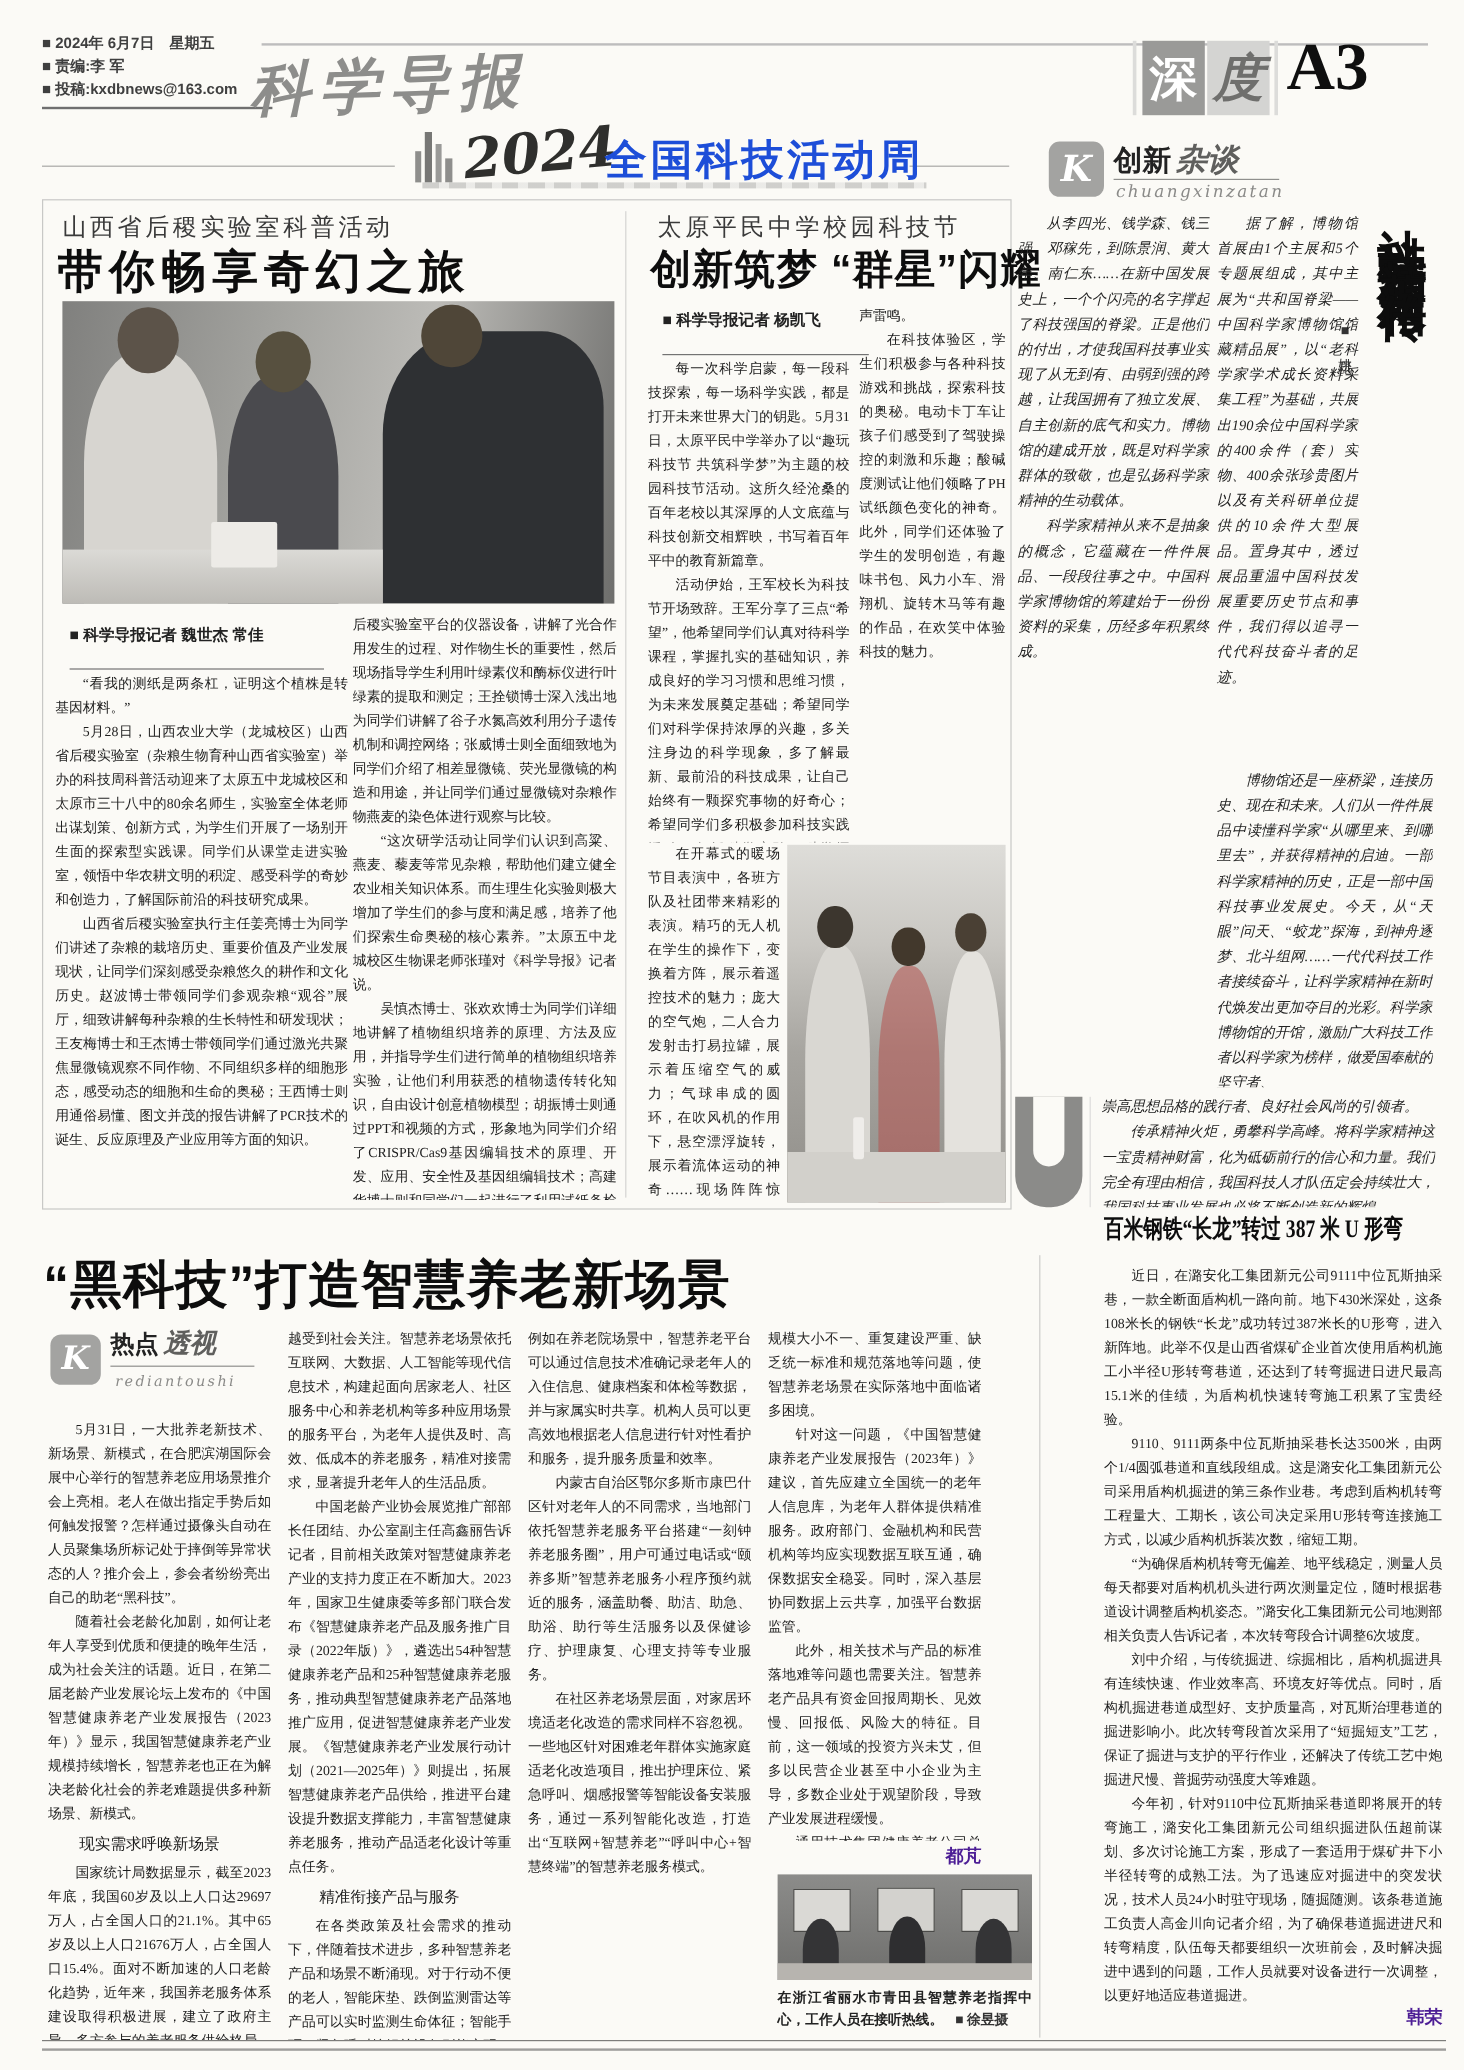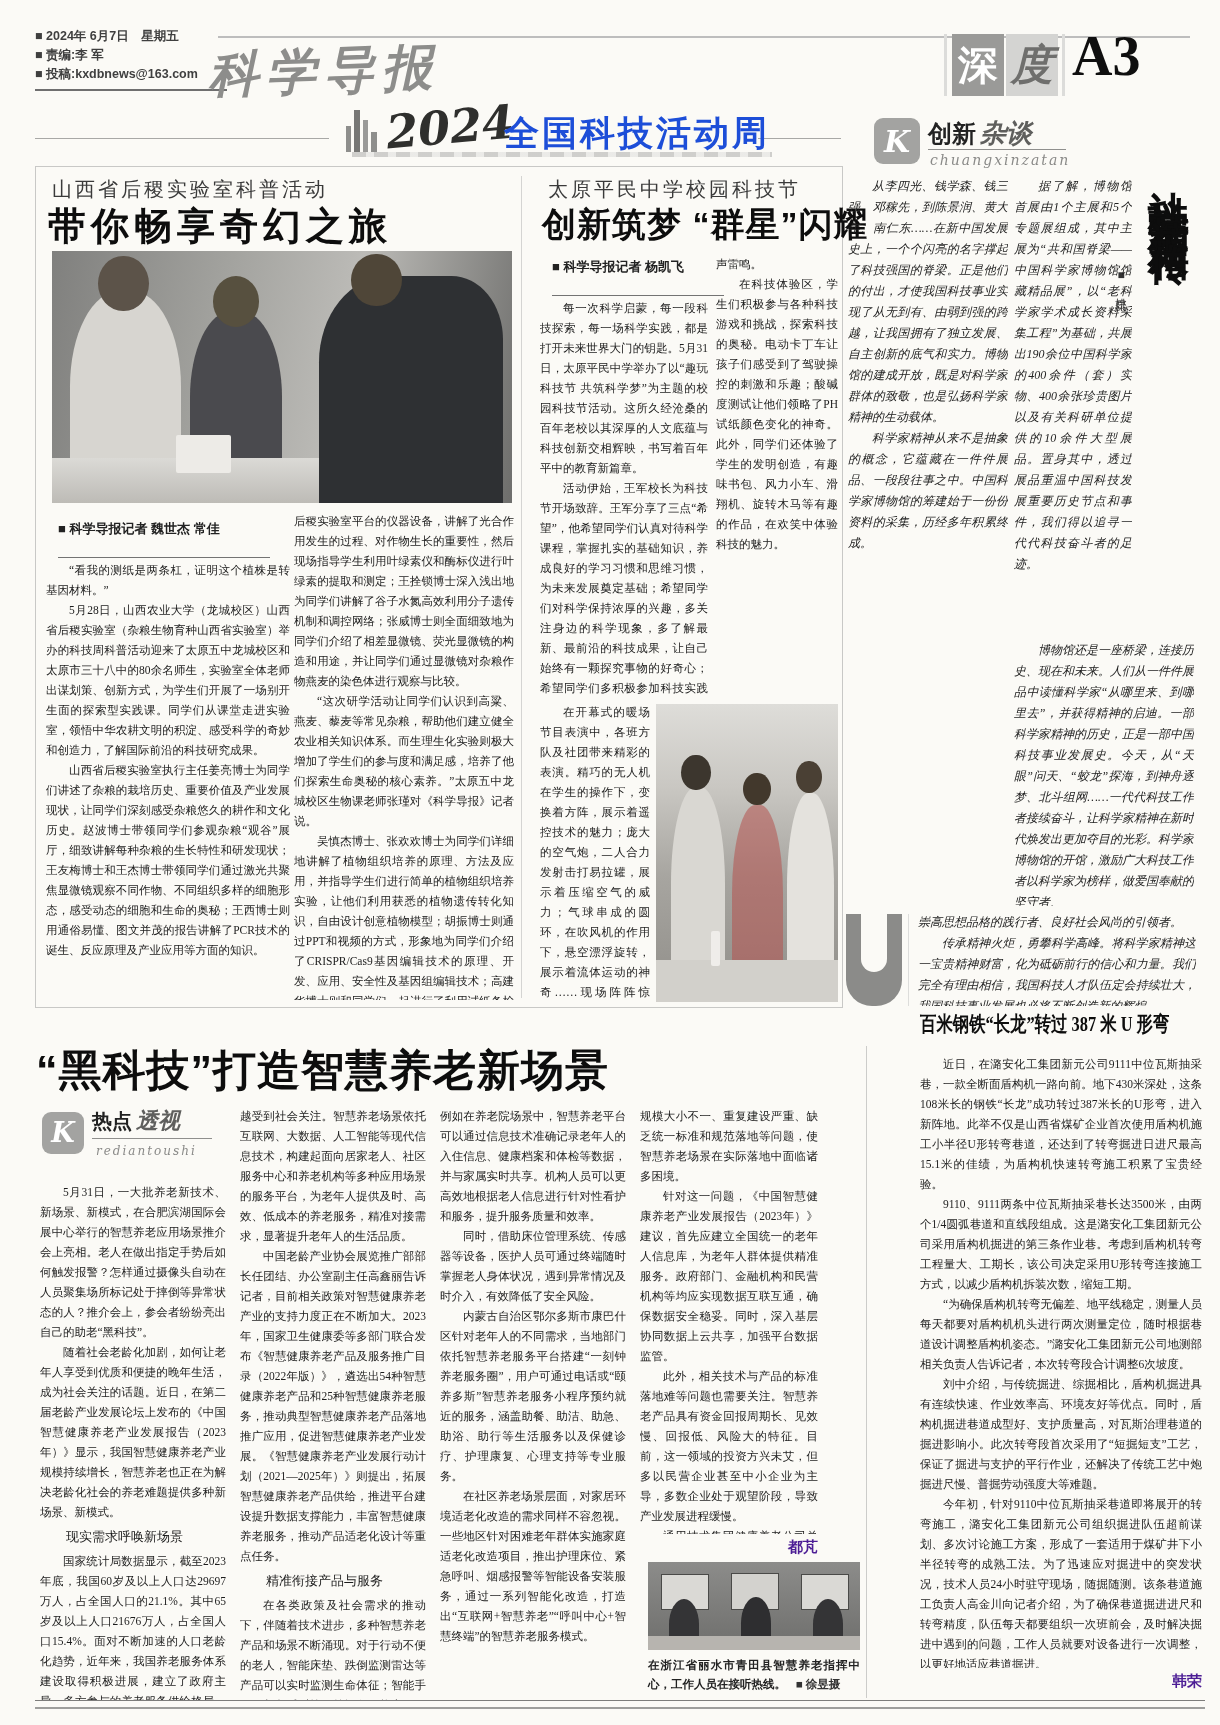--- a/index.html
+++ b/index.html
@@ -212,21 +212,20 @@
 <div class="col" style="left:240px;top:1106px;width:186px;height:594px;">
   <p class="noind">越受到社会关注。智慧养老场景依托互联网、大数据、人工智能等现代信息技术，构建起面向居家老人、社区服务中心和养老机构等多种应用场景的服务平台，为老年人提供及时、高效、低成本的养老服务，精准对接需求，显著提升老年人的生活品质。</p>
   <p>中国老龄产业协会展览推广部部长任团结、办公室副主任高鑫丽告诉记者，目前相关政策对智慧健康养老产业的支持力度正在不断加大。2023年，国家卫生健康委等多部门联合发布《智慧健康养老产品及服务推广目录（2022年版）》，遴选出54种智慧健康养老产品和25种智慧健康养老服务，推动典型智慧健康养老产品落地推广应用，促进智慧健康养老产业发展。《智慧健康养老产业发展行动计划（2021—2025年）》则提出，拓展智慧健康养老产品供给，推进平台建设提升数据支撑能力，丰富智慧健康养老服务，推动产品适老化设计等重点任务。</p>
   <div class="subhead">精准衔接产品与服务</div>
   <p>在各类政策及社会需求的推动下，伴随着技术进步，多种智慧养老产品和场景不断涌现。对于行动不便的老人，智能床垫、跌倒监测雷达等产品可以实时监测生命体征；智能手环、紧急呼叫按钮等设备则能实现一键求助。</p>
 
 </div>
 
 <div class="col" style="left:440px;top:1106px;width:186px;height:594px;">
   <p class="noind">例如在养老院场景中，智慧养老平台可以通过信息技术准确记录老年人的入住信息、健康档案和体检等数据，并与家属实时共享。机构人员可以更高效地根据老人信息进行针对性看护和服务，提升服务质量和效率。</p>
-  <p>同时，借助床位管理系统、传感器等设备，医护人员可通过终端随时掌握老人身体状况，遇到异常情况及时介入，有效降低了安全风险。</p>
   <p>内蒙古自治区鄂尔多斯市康巴什区针对老年人的不同需求，当地部门依托智慧养老服务平台搭建“一刻钟养老服务圈”，用户可通过电话或“颐养多斯”智慧养老服务小程序预约就近的服务，涵盖助餐、助洁、助急、助浴、助行等生活服务以及保健诊疗、护理康复、心理支持等专业服务。</p>
   <p>在社区养老场景层面，对家居环境适老化改造的需求同样不容忽视。一些地区针对困难老年群体实施家庭适老化改造项目，推出护理床位、紧急呼叫、烟感报警等智能设备安装服务，通过一系列智能化改造，打造出“互联网+智慧养老”“呼叫中心+智慧终端”的智慧养老服务模式。</p>
 </div>
 
 <div class="col" style="left:640px;top:1106px;width:178px;height:428px;">
   <p class="noind">规模大小不一、重复建设严重、缺乏统一标准和规范落地等问题，使智慧养老场景在实际落地中面临诸多困境。</p>
   <p>针对这一问题，《中国智慧健康养老产业发展报告（2023年）》建议，首先应建立全国统一的老年人信息库，为老年人群体提供精准服务。政府部门、金融机构和民营机构等均应实现数据互联互通，确保数据安全稳妥。同时，深入基层协同数据上云共享，加强平台数据监管。</p>
   <p>此外，相关技术与产品的标准落地难等问题也需要关注。智慧养老产品具有资金回报周期长、见效慢、回报低、风险大的特征。目前，这一领域的投资方兴未艾，但多以民营企业甚至中小企业为主导，多数企业处于观望阶段，导致产业发展进程缓慢。</p>
   <p>通用技术集团健康养老公司总经济师等业内人士建议，数字康养产业应当把握老年群体的真实需求，切实推动产品应用落地，针对性开发细分场景，把脉产业方向。</p>
 

